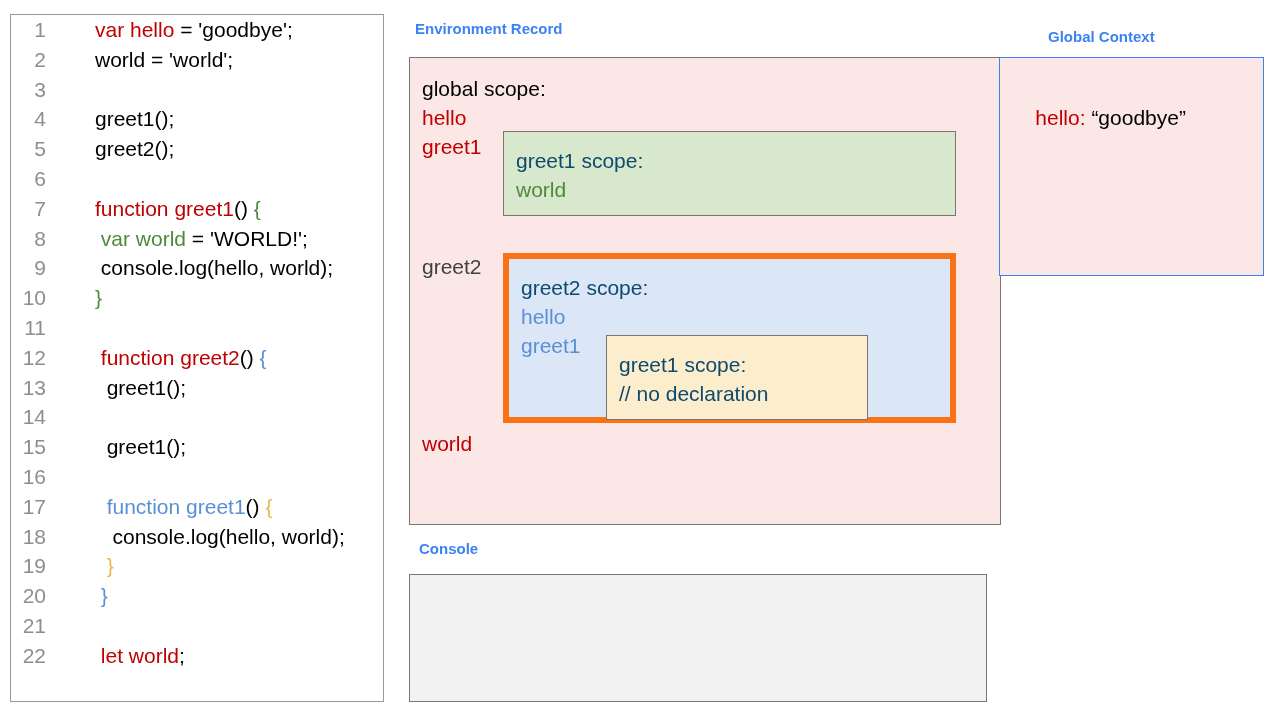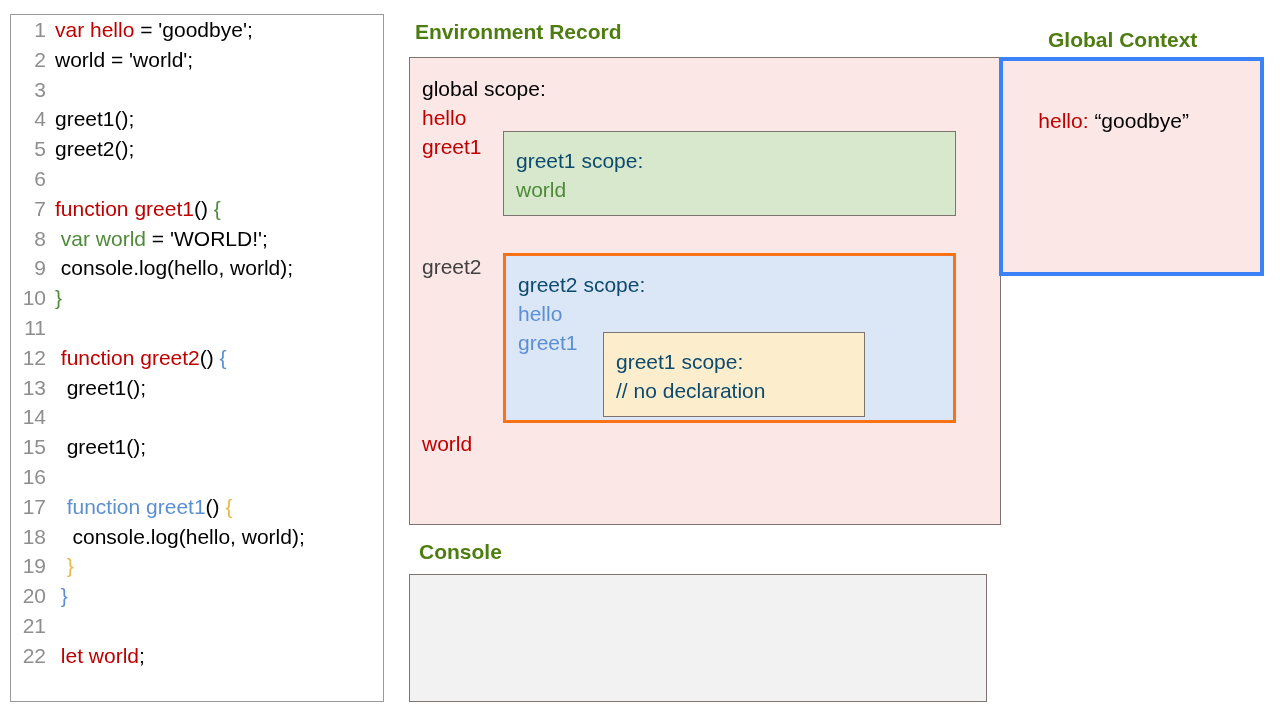--- a/index.html
+++ b/index.html
@@ -28,33 +28,33 @@
   }
   .ln{
     width:44px;
     text-align:right;
     color:#8e8e8e;
     padding-right:9px;
     box-sizing:border-box;
     flex:0 0 auto;
     font-size:21px;
   }
-  .code-text{flex:1 1 auto;color:#000000;}
+  .code-text{flex:1 1 auto;color:#000000;margin-left:40px;}
   .t-red{color:#c00000;}
   .t-green{color:#4e8b39;}
   .t-blue{color:#5b8fd4;}
   .t-orange{color:#e8b84b;}
   .t-black{color:#000000;}
 
   
   .section-title{
     position:absolute;
-    font-size:21px;
+    font-size:15px;
     font-weight:bold;
-    color:#4d7c0f;
+    color:#3b82f6;
     white-space:nowrap;
   }
   #env-title{left:415px;top:20px;}
   #gc-title{left:1013px;top:28px;margin-left:35px;}
   #console-title{left:419px;top:540px;}
 
   
   #env-box{
     position:absolute;left:409px;top:57px;width:592px;height:468px;
     background:#fce7e7;
@@ -75,21 +75,21 @@
 
   #greet1-scope-box{
     position:absolute;left:93px;top:73px;width:453px;height:85px;
     background:#d7e8cd;
     border:1px solid #7d7470;
     box-sizing:border-box;
   }
   #greet2-scope-box{
     position:absolute;left:93px;top:195px;width:453px;height:170px;
     background:#dbe7f7;
-    border:3px solid #f97316;
+    border:6px solid #f97316;
     box-sizing:border-box;
   }
   #greet1-inner-box{
     position:absolute;left:97px;top:76px;width:262px;height:85px;
     background:#fcedcd;
     border:1px solid #7d7470;
     box-sizing:border-box;
   }
   .box-line{
     font-size:21px;
@@ -99,21 +99,21 @@
   }
   .box-line.first{padding-top:14px;}
   .c-black{color:#0c4a6e;}
   .c-green{color:#4e8b39;}
   .c-blue{color:#5b8fd4;}
 
   
   #gc-box{
     position:absolute;left:999px;top:57px;width:265px;height:219px;
     background:#fce7e7;
-    border:4px solid #3b82f6;
+    border:1px solid #3b82f6;
     box-sizing:border-box;
   }
   #gc-entry{
     position:absolute;left:12px;top:16px;
     font-size:21px;line-height:29px;white-space:pre;
   }
   .gc-key{color:#c00000;}
   .gc-val{color:#000000;}
 
   

